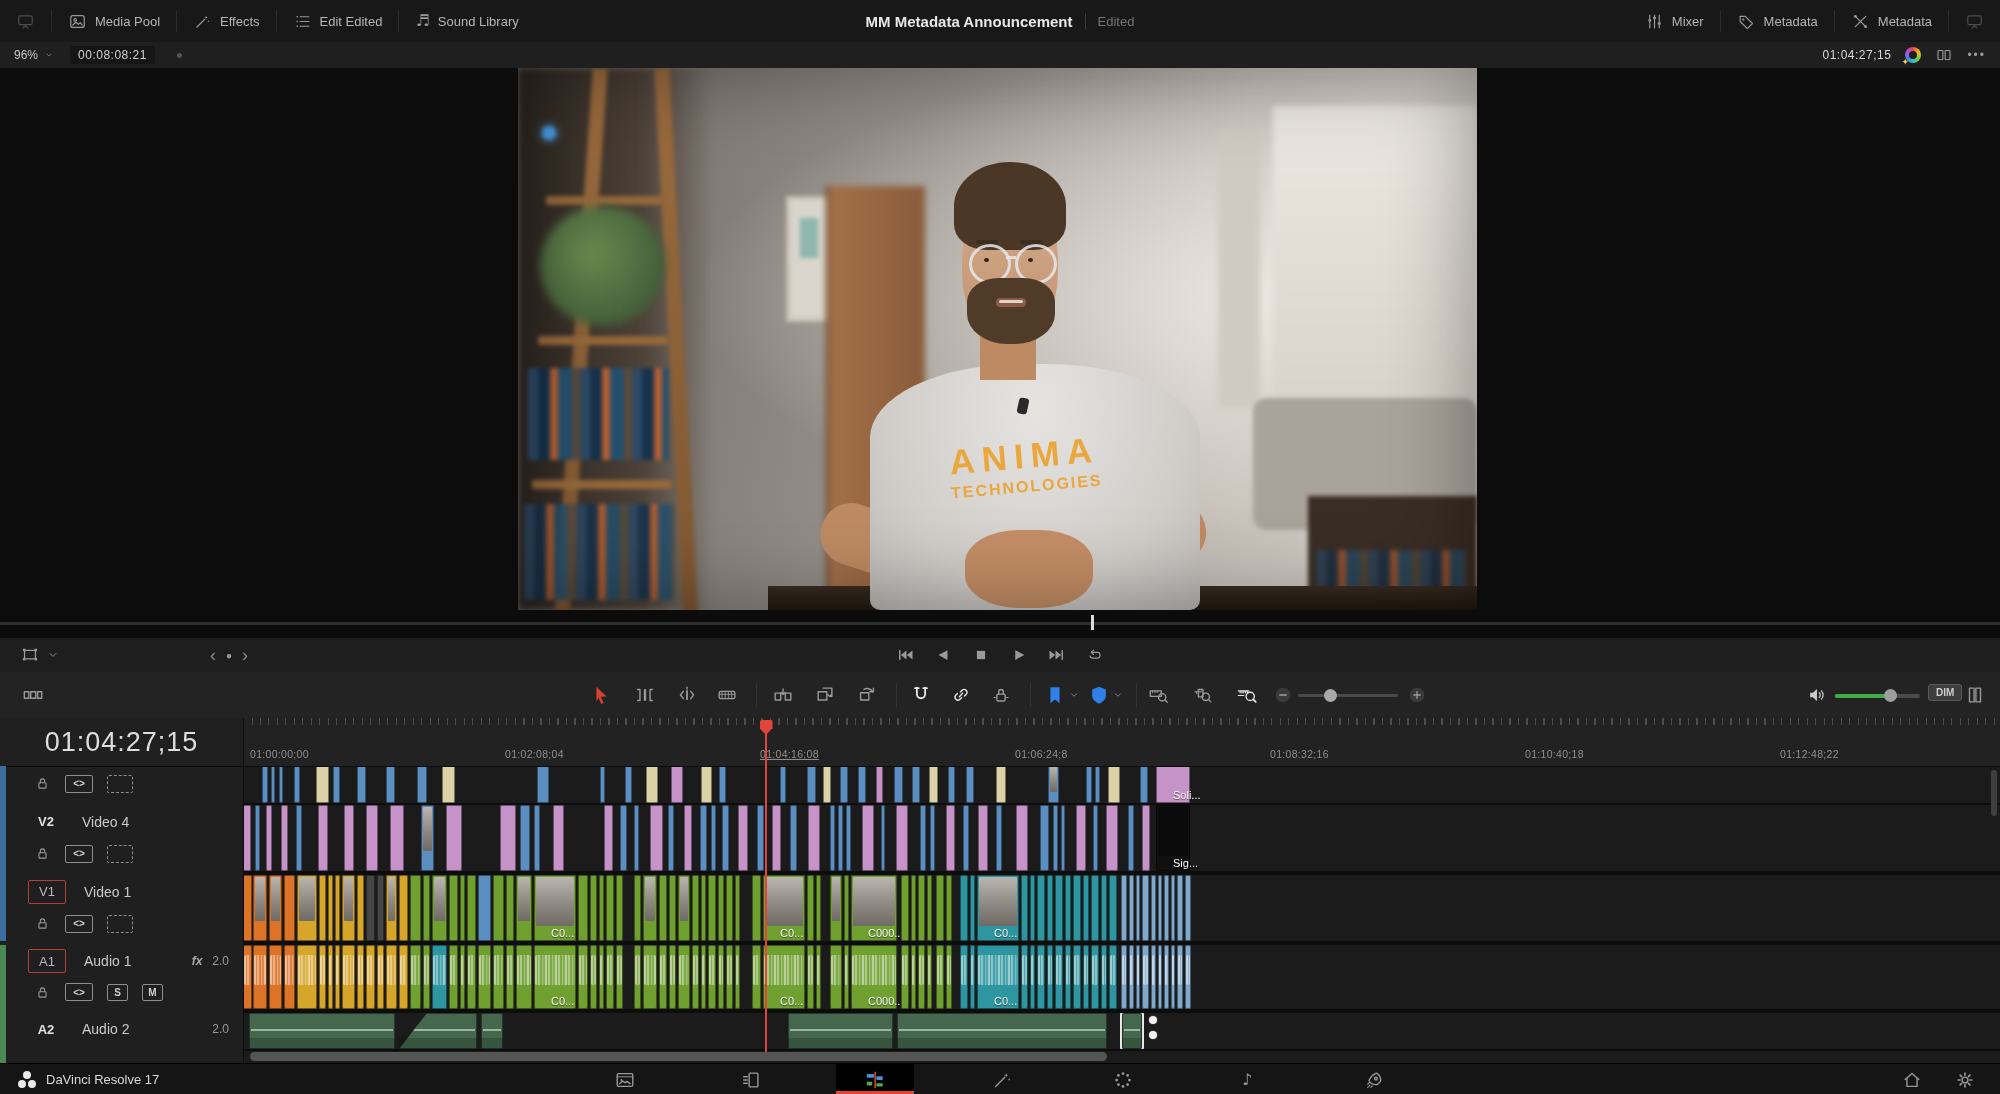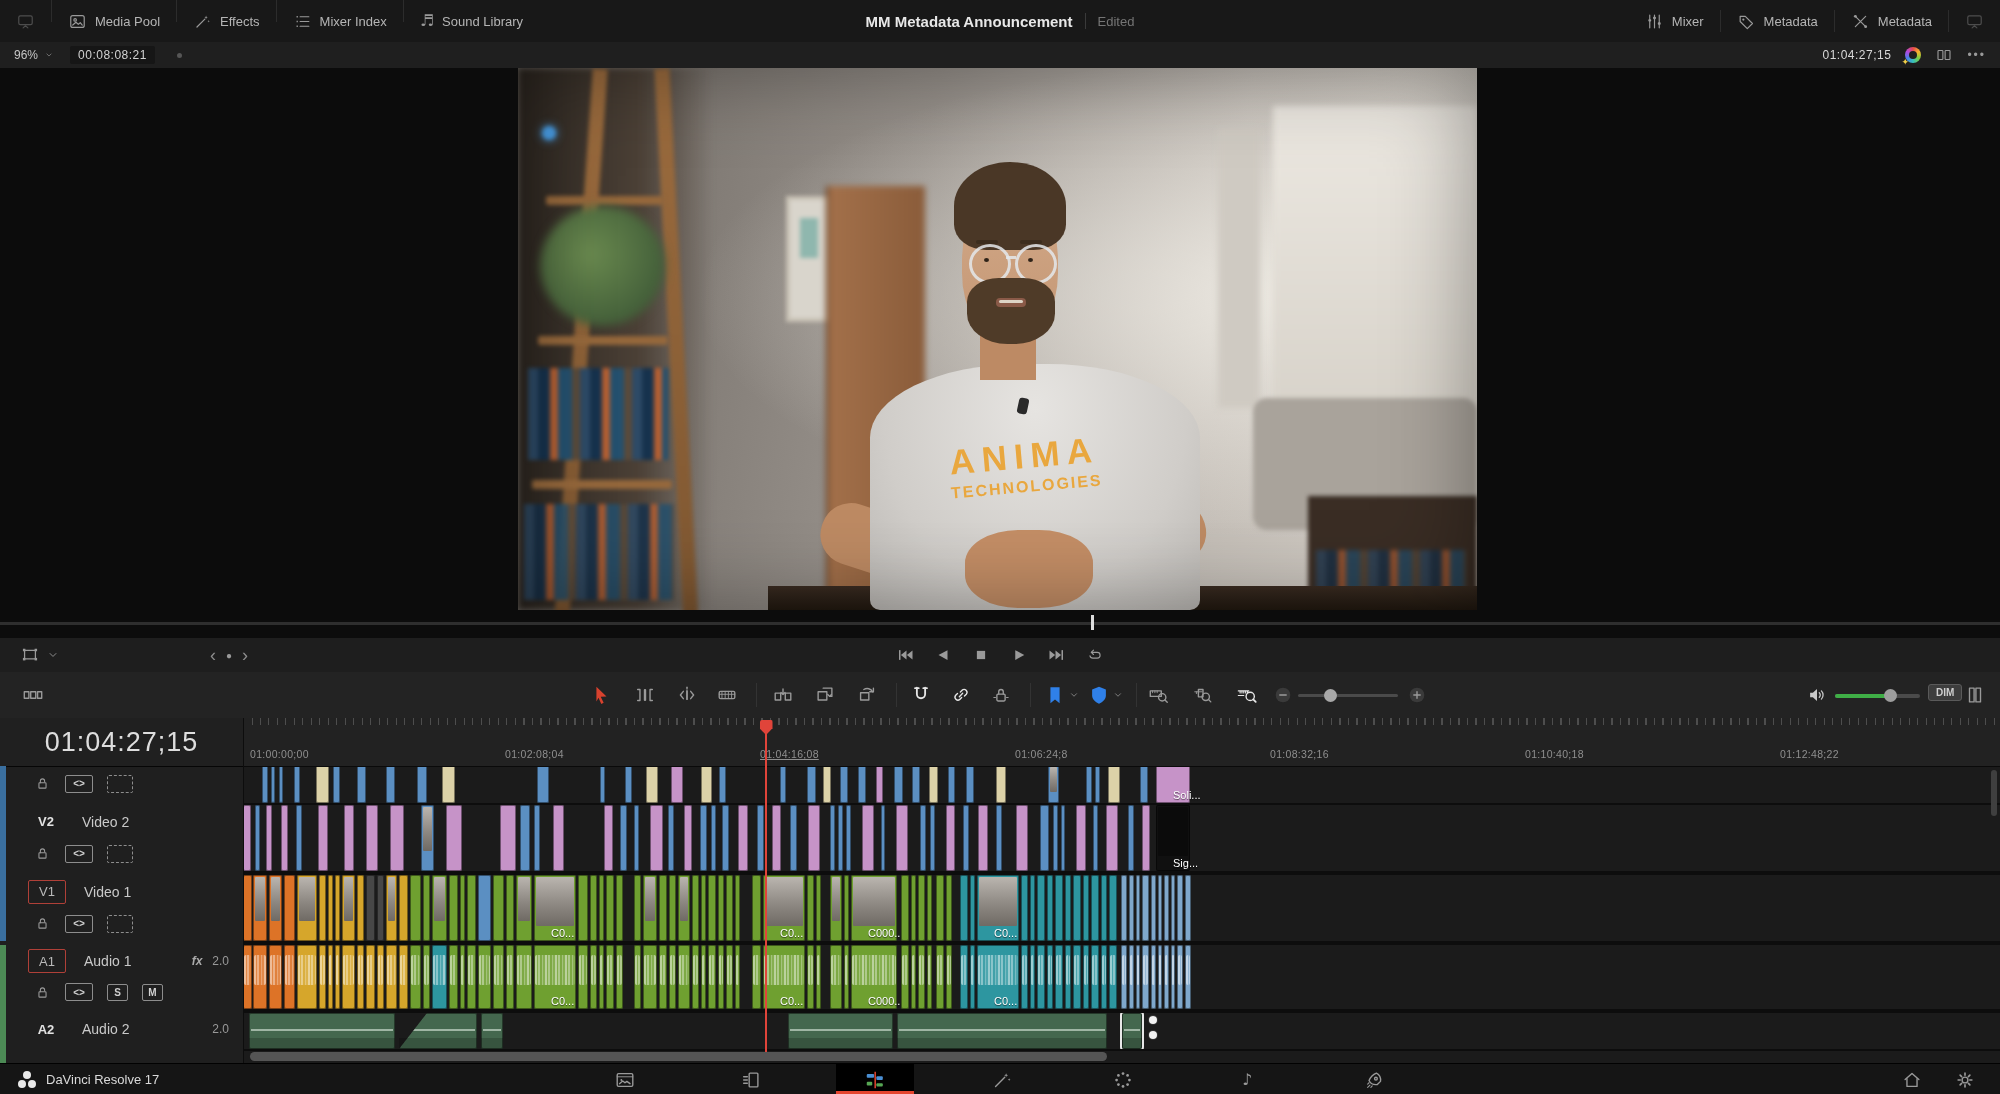--- a/index.html
+++ b/index.html
@@ -4,21 +4,21 @@
 <style>
   html,body{margin:0;padding:0;background:#000;}
   #app{position:relative;width:2000px;height:1094px;background:#161616;overflow:hidden;
        font-family:"Liberation Sans",sans-serif;color:#c8c8c8;-webkit-font-smoothing:antialiased;}
   .abs{position:absolute;}
   .icon svg{display:block;}
   .icon{display:inline-flex;align-items:center;justify-content:center;color:#9a9a9a;}
   .dis{color:#4d4d4d;}
   
   #topbar{position:absolute;left:0;top:0;width:2000px;height:42px;background:#181818;border-bottom:1px solid #0a0a0a;display:flex;align-items:center;}
-  .tb-group{display:flex;align-items:flex-start;height:100%;}
+  .tb-group{display:flex;align-items:center;height:100%;}
   .tb-item{display:flex;align-items:center;gap:8px;padding:0 16px;height:100%;font-size:13px;color:#b5b5b5;cursor:default;}
   .tb-item .icon svg{width:19px;height:19px;}
   .tb-div{width:1px;height:22px;background:#2c2c2c;}
   #tb-title{position:absolute;left:0;top:0;width:2000px;height:42px;display:flex;align-items:center;justify-content:center;gap:12px;pointer-events:none;}
   #tb-title .t{font-size:15px;font-weight:bold;color:#e8e8e8;}
   #tb-title .bar{width:1px;height:16px;background:#3a3a3a;}
   #tb-title .s{font-size:13px;color:#757575;}
   #tb-right{margin-left:auto;display:flex;align-items:center;height:100%;}
   
   #viewerbar{position:absolute;left:0;top:42px;width:2000px;height:26px;background:#1f1f1f;border-bottom:1px solid #060606;display:flex;align-items:center;font-size:12px;}
@@ -192,21 +192,21 @@
         <span>Effects</span>
       </div>
       <div class="tb-div"></div>
       <div class="tb-item">
         <span class="icon">
             <svg viewBox="0 0 24 24" width="100%" height="100%" fill="none" stroke="currentColor" stroke-width="1.5" stroke-linecap="round" stroke-linejoin="round">
               <path d="M9 6h11M9 12h11M9 18h11"></path>
               <path d="M4.5 5.2h1.6v1.6H4.5zM4.5 11.2h1.6v1.6H4.5zM4.5 17.2h1.6v1.6H4.5z" fill="currentColor" stroke="none"></path>
             </svg>
           </span>
-        <span>Mixer Index</span>
+        <span>Edit Edited</span>
       </div>
       <div class="tb-div"></div>
       <div class="tb-item">
         <span class="notei">♬</span>
         <span>Sound Library</span>
       </div>
     </div>
     <div id="tb-title">
       <span class="t">MM Metadata Announcement</span>
       <span class="bar"></span>
@@ -1040,21 +1040,21 @@
               </svg>
             </span>
           <span class="boxbtn">&lt;&gt;</span>
           <span class="dashbox"></span>
         </div>
       </div>
 
       <div class="thdr" style="top:87px">
         <div class="namerow">
           <span class="idbadge">V2</span>
-          <span class="tname">Video 2</span>
+          <span class="tname">Video 4</span>
         </div>
         <div class="iconrow">
           <span class="icon">
               <svg viewBox="0 0 24 24" width="100%" height="100%" fill="none" stroke="currentColor" stroke-width="1.5" stroke-linecap="round" stroke-linejoin="round">
                 <rect x="7" y="11" width="10" height="7.5" rx="1"></rect>
                 <path d="M9 11V8.5a3 3 0 0 1 6 0v1"></path>
               </svg>
             </span>
           <span class="boxbtn">&lt;&gt;</span>
           <span class="dashbox"></span>

